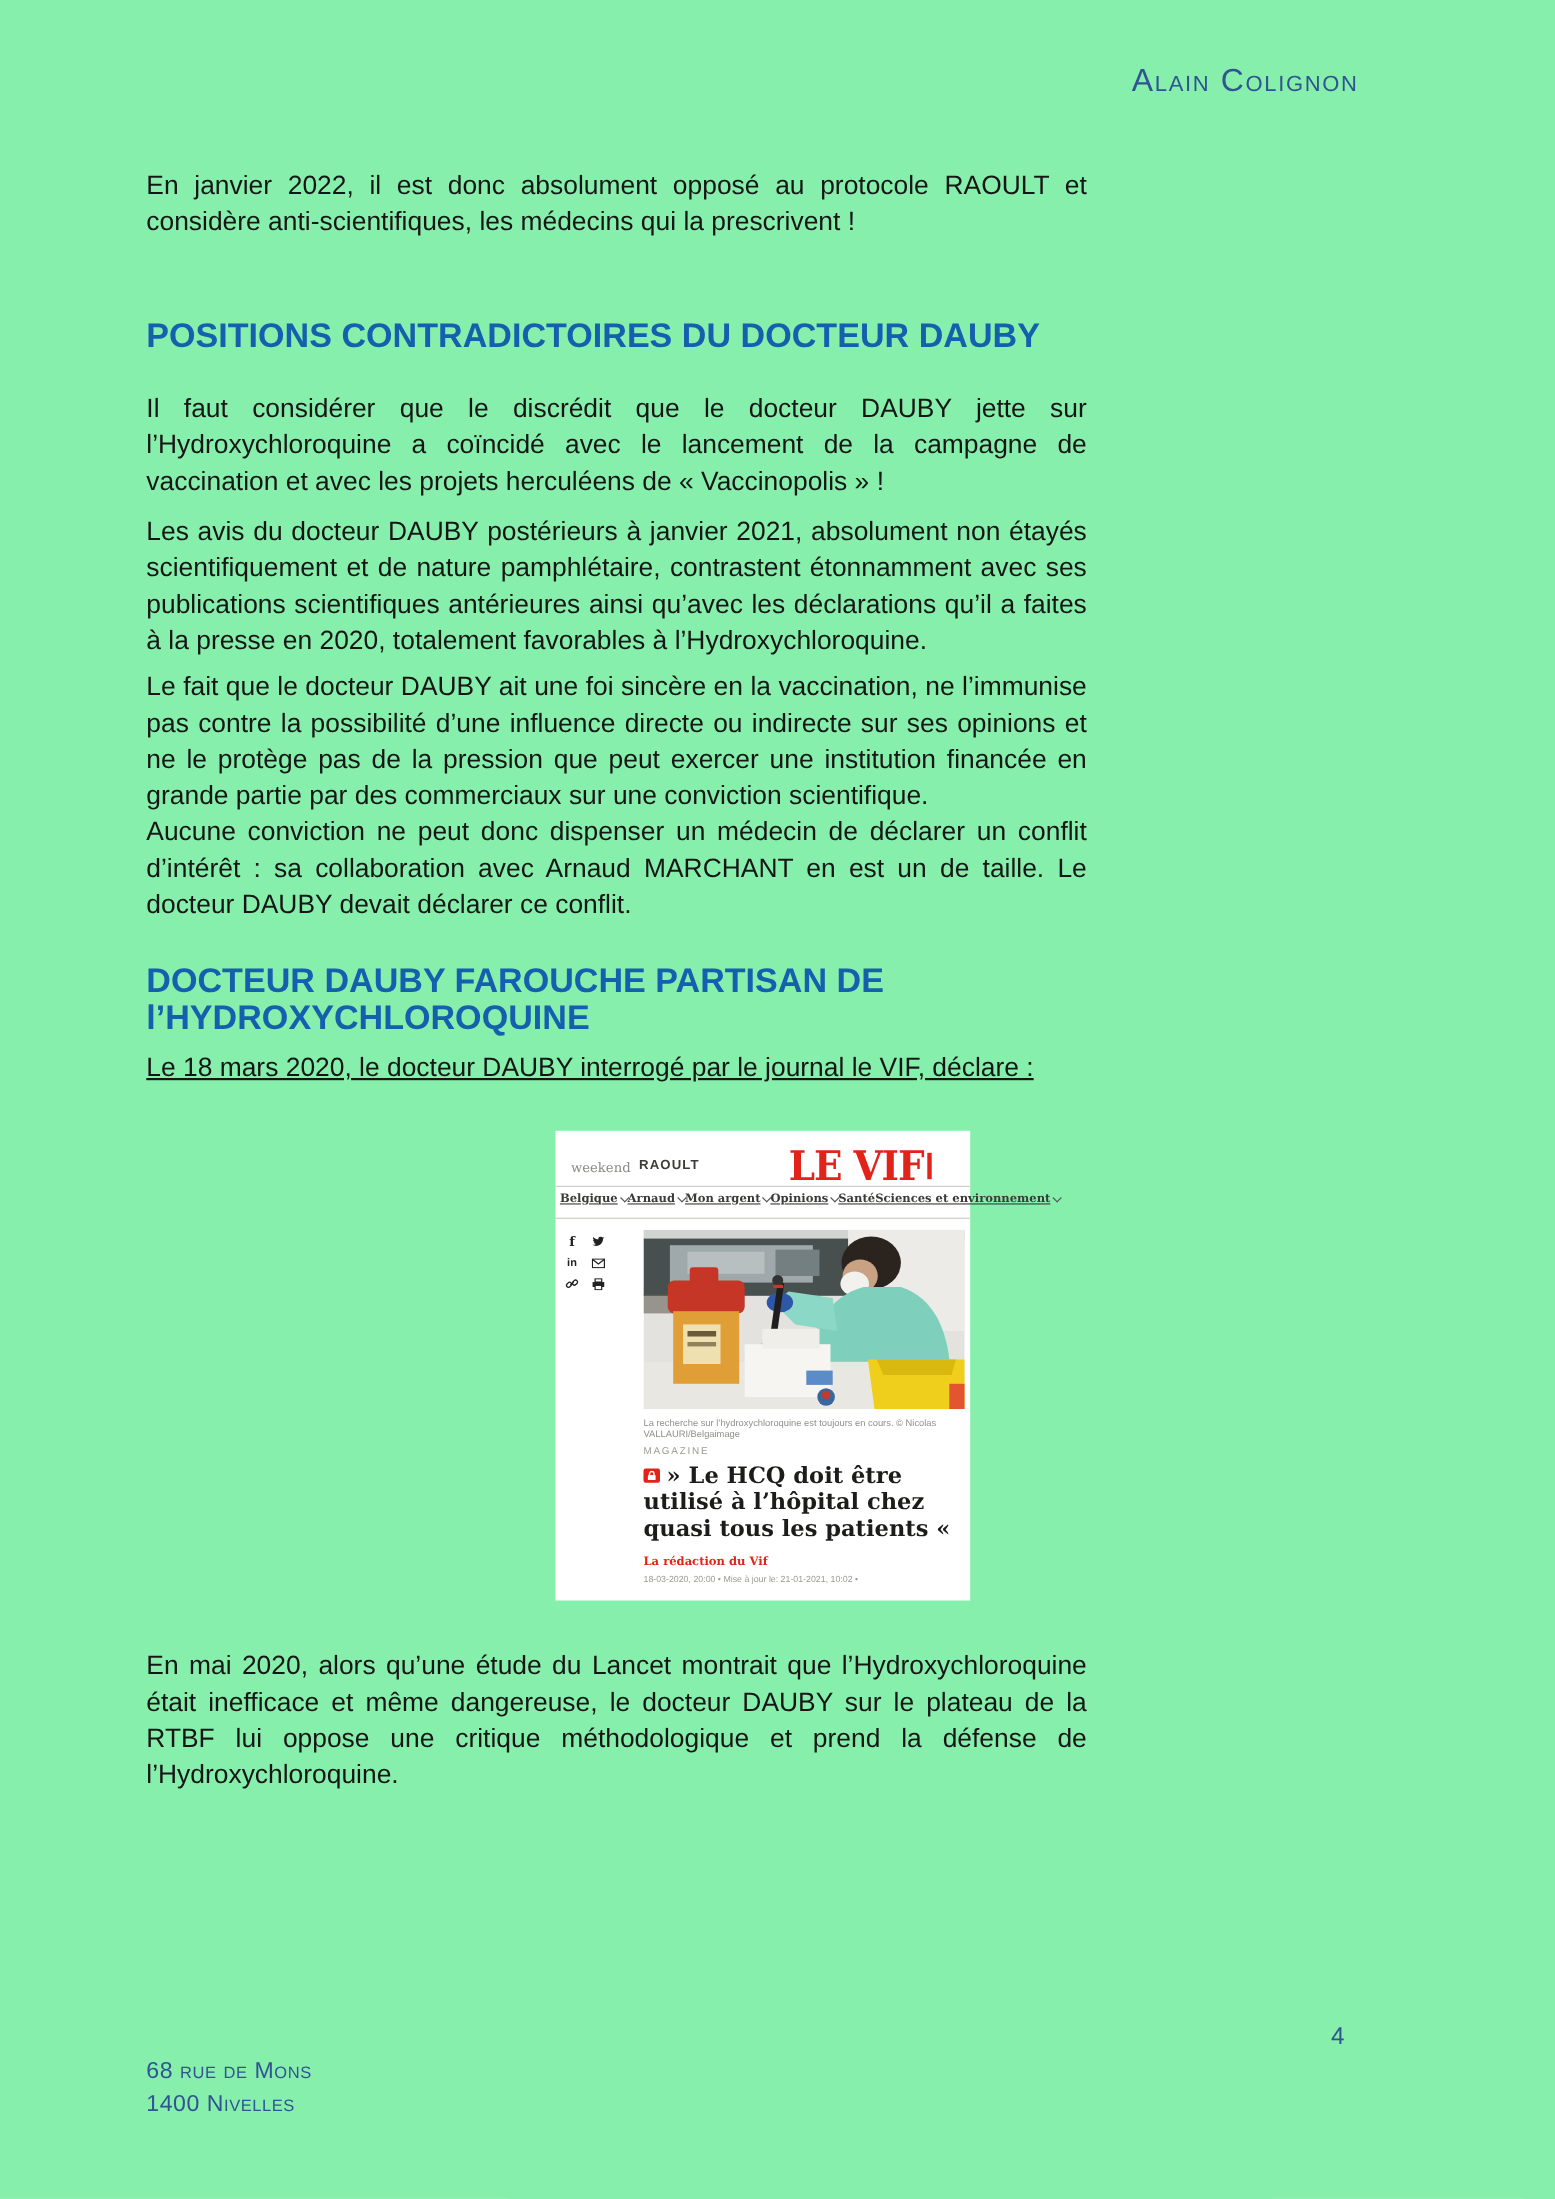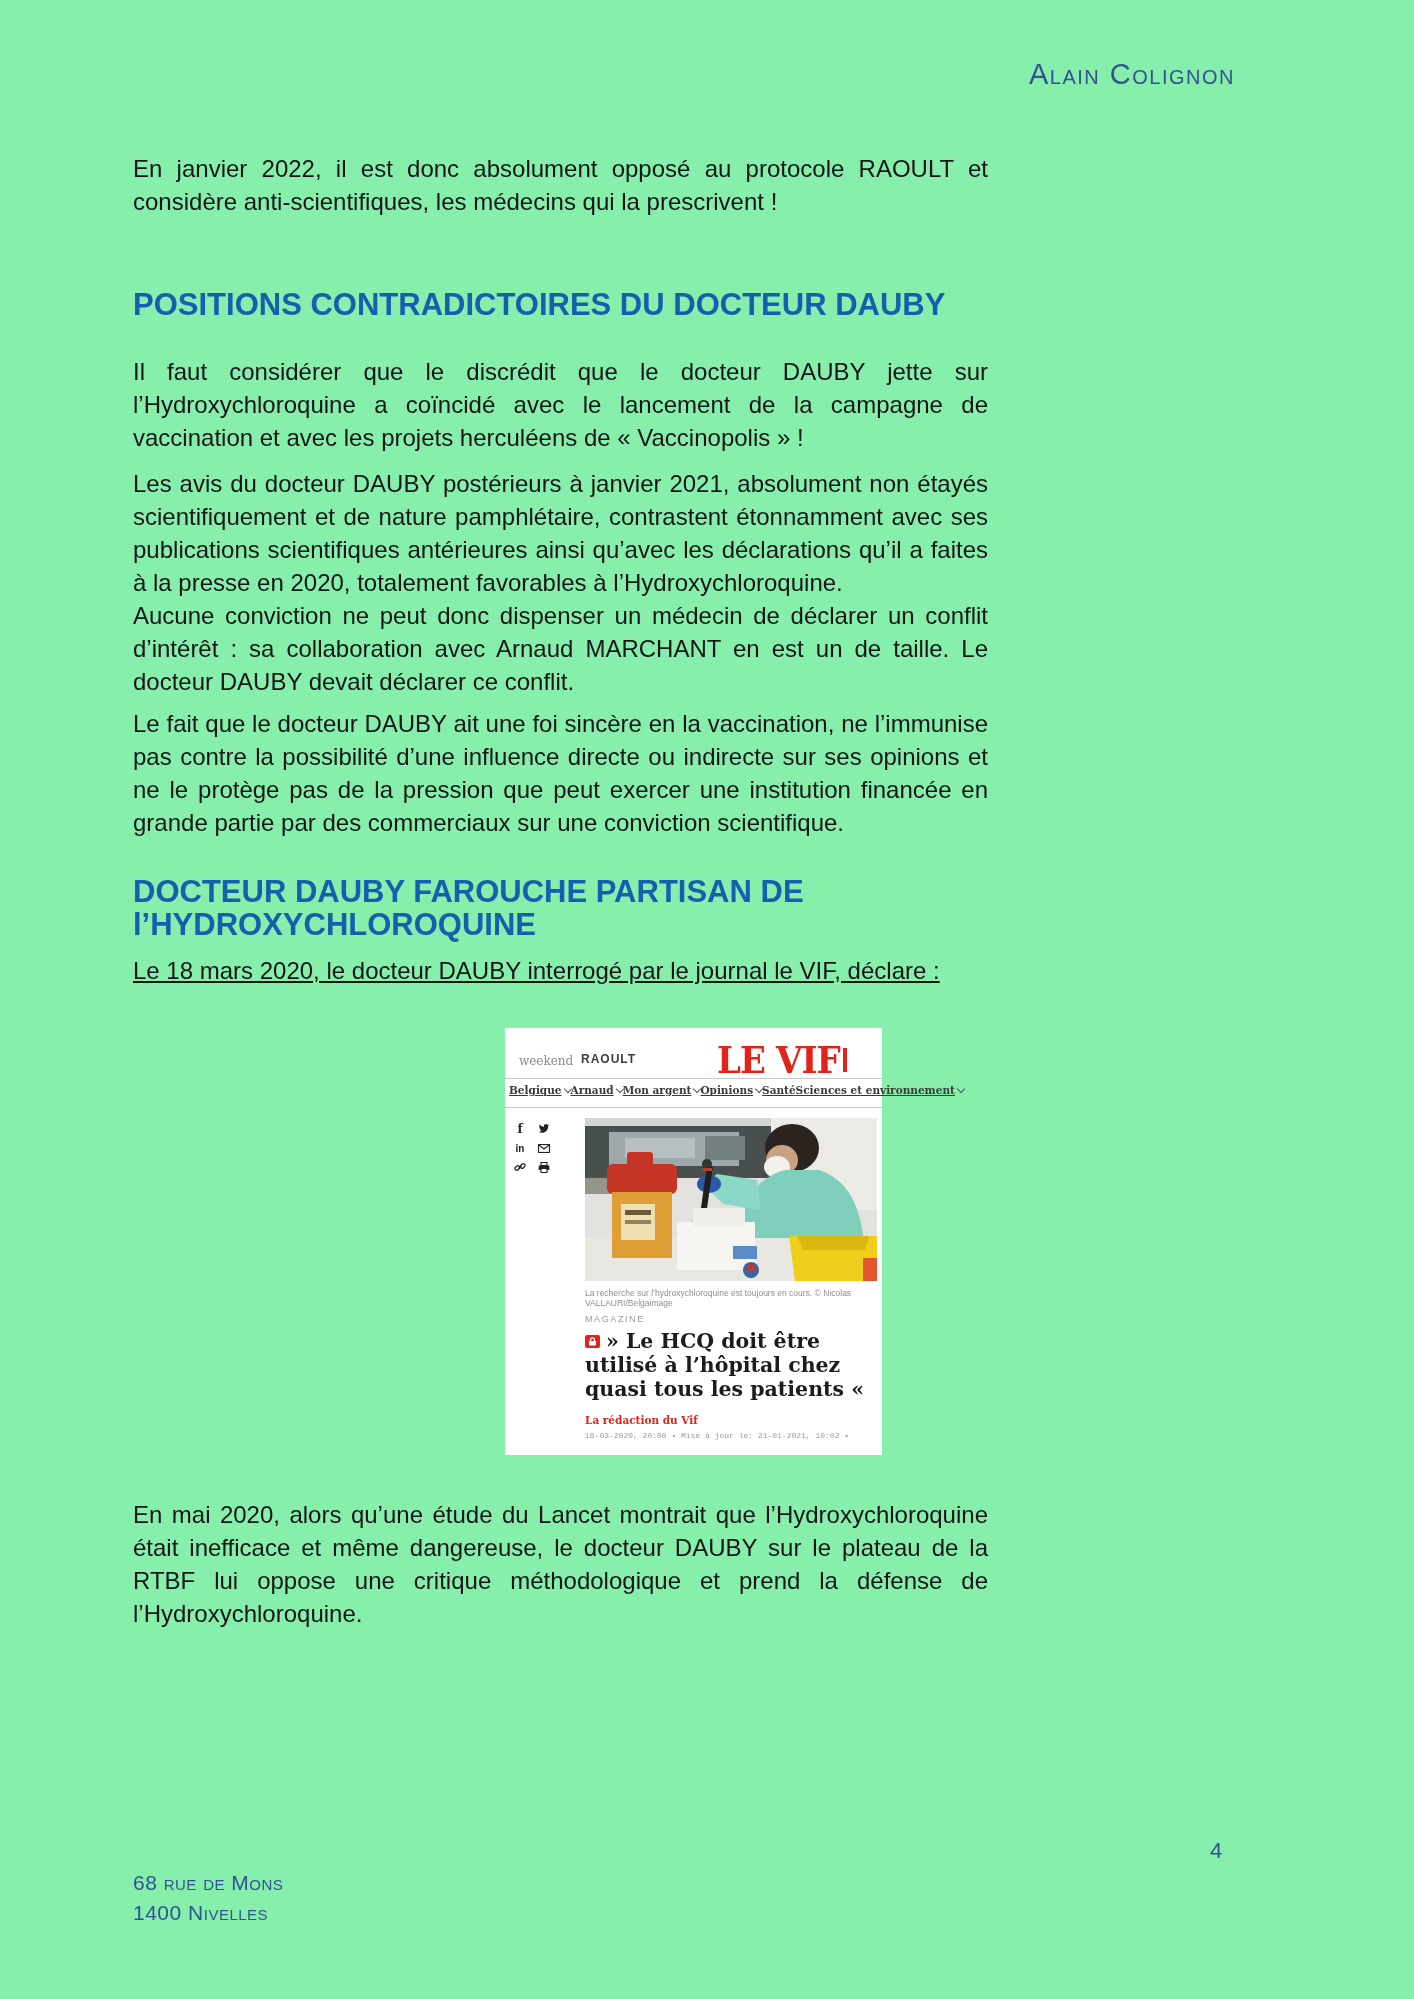--- a/index.html
+++ b/index.html
@@ -53,41 +53,41 @@
               font-family:"Liberation Sans",sans-serif;}
   .lv-kicker{position:absolute;left:80px;top:286px;font-size:9px;color:#9a9a96;
              letter-spacing:1.6px;font-family:"Liberation Sans",sans-serif;}
   .lv-headline{position:absolute;left:80px;top:301px;width:300px;font-size:20.5px;line-height:24px;
                font-weight:bold;color:#1c1c1a;}
   .lv-lock{display:inline-block;width:15px;height:13px;background:#E2231A;border-radius:2px;
            margin-right:6px;position:relative;top:0px;}
   .lv-lock svg{position:absolute;left:3px;top:2px;}
   .lv-author{position:absolute;left:80px;top:386px;font-size:10.5px;font-weight:bold;color:#E2231A;}
   .lv-dateline{position:absolute;left:80px;top:403px;font-size:8px;color:#9a9a96;
-               font-family:Liberation Mono, monospace;}
+               font-family:Liberation Sans, sans-serif;}
 </style>
 </head>
 <body>
 
 <div class="page">
 
   <div class="doc-header">Alain Colignon</div>
 
   <div class="body-col">
 
     <p class="para">En janvier 2022, il est donc absolument opposé au protocole RAOULT et considère anti-scientifiques, les médecins qui la prescrivent !</p>
 
     <p class="h-blue mt-h1">POSITIONS CONTRADICTOIRES DU DOCTEUR DAUBY</p>
 
     <p class="para mt-p2">Il faut considérer que le discrédit que le docteur DAUBY jette sur l’Hydroxychloroquine a coïncidé avec le lancement de la campagne de vaccination et avec les projets herculéens de « Vaccinopolis » !</p>
 
     <p class="para mt-p3">Les avis du docteur DAUBY postérieurs à janvier 2021, absolument non étayés scientifiquement et de nature pamphlétaire, contrastent étonnamment avec ses publications scientifiques antérieures ainsi qu’avec les déclarations qu’il a faites à la presse en 2020, totalement favorables à l’Hydroxychloroquine.</p>
 
+    <p class="para mt-p4">Le fait que le docteur DAUBY ait une foi sincère en la vaccination, ne l’immunise pas contre la possibilité d’une influence directe ou indirecte sur ses opinions et ne le protège pas de la pression que peut exercer une institution financée en grande partie par des commerciaux sur une conviction scientifique.</p>
     <p class="para">Aucune conviction ne peut donc dispenser un médecin de déclarer un conflit d’intérêt : sa collaboration avec Arnaud MARCHANT en est un de taille. Le docteur DAUBY devait déclarer ce conflit.</p>
-    <p class="para mt-p4">Le fait que le docteur DAUBY ait une foi sincère en la vaccination, ne l’immunise pas contre la possibilité d’une influence directe ou indirecte sur ses opinions et ne le protège pas de la pression que peut exercer une institution financée en grande partie par des commerciaux sur une conviction scientifique.</p>
 
     <p class="h-blue mt-h2">DOCTEUR DAUBY FAROUCHE PARTISAN DE l’HYDROXYCHLOROQUINE</p>
 
     <p class="para mt-p5">Le 18 mars 2020, le docteur DAUBY interrogé par le journal le VIF, déclare :</p>
 
     <div class="levif">
       <div class="masthead">
         <span class="lv-weekend">weekend</span>
         <span class="lv-focus">RAOULT</span>
         <span class="lv-logo">LE VIF</span>

